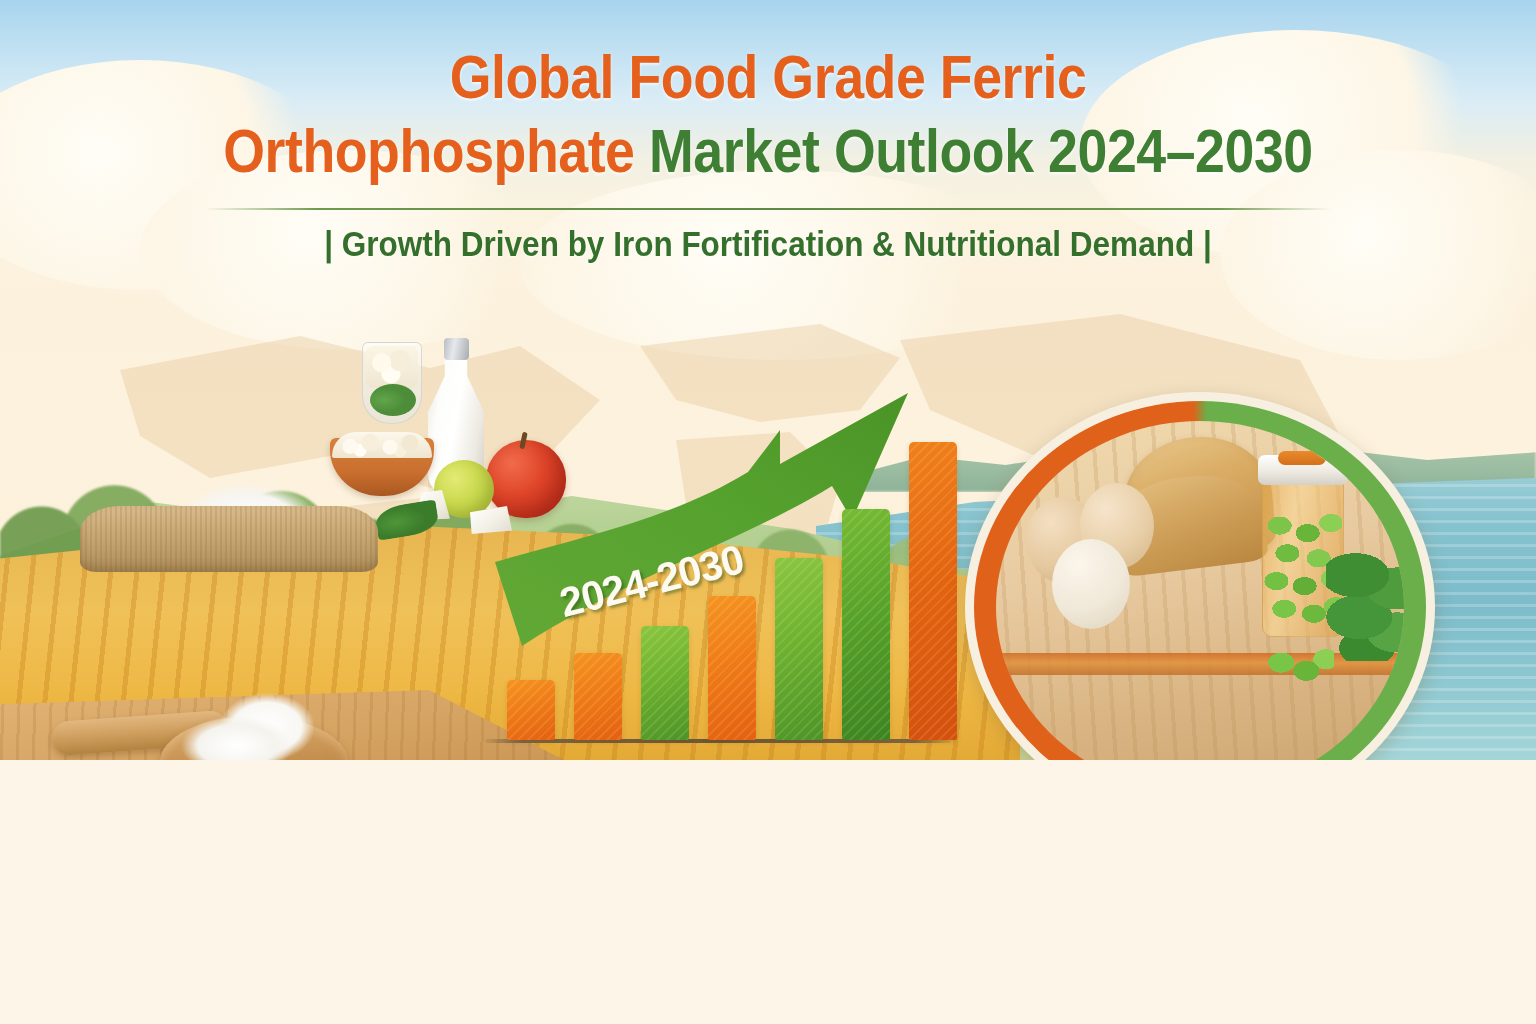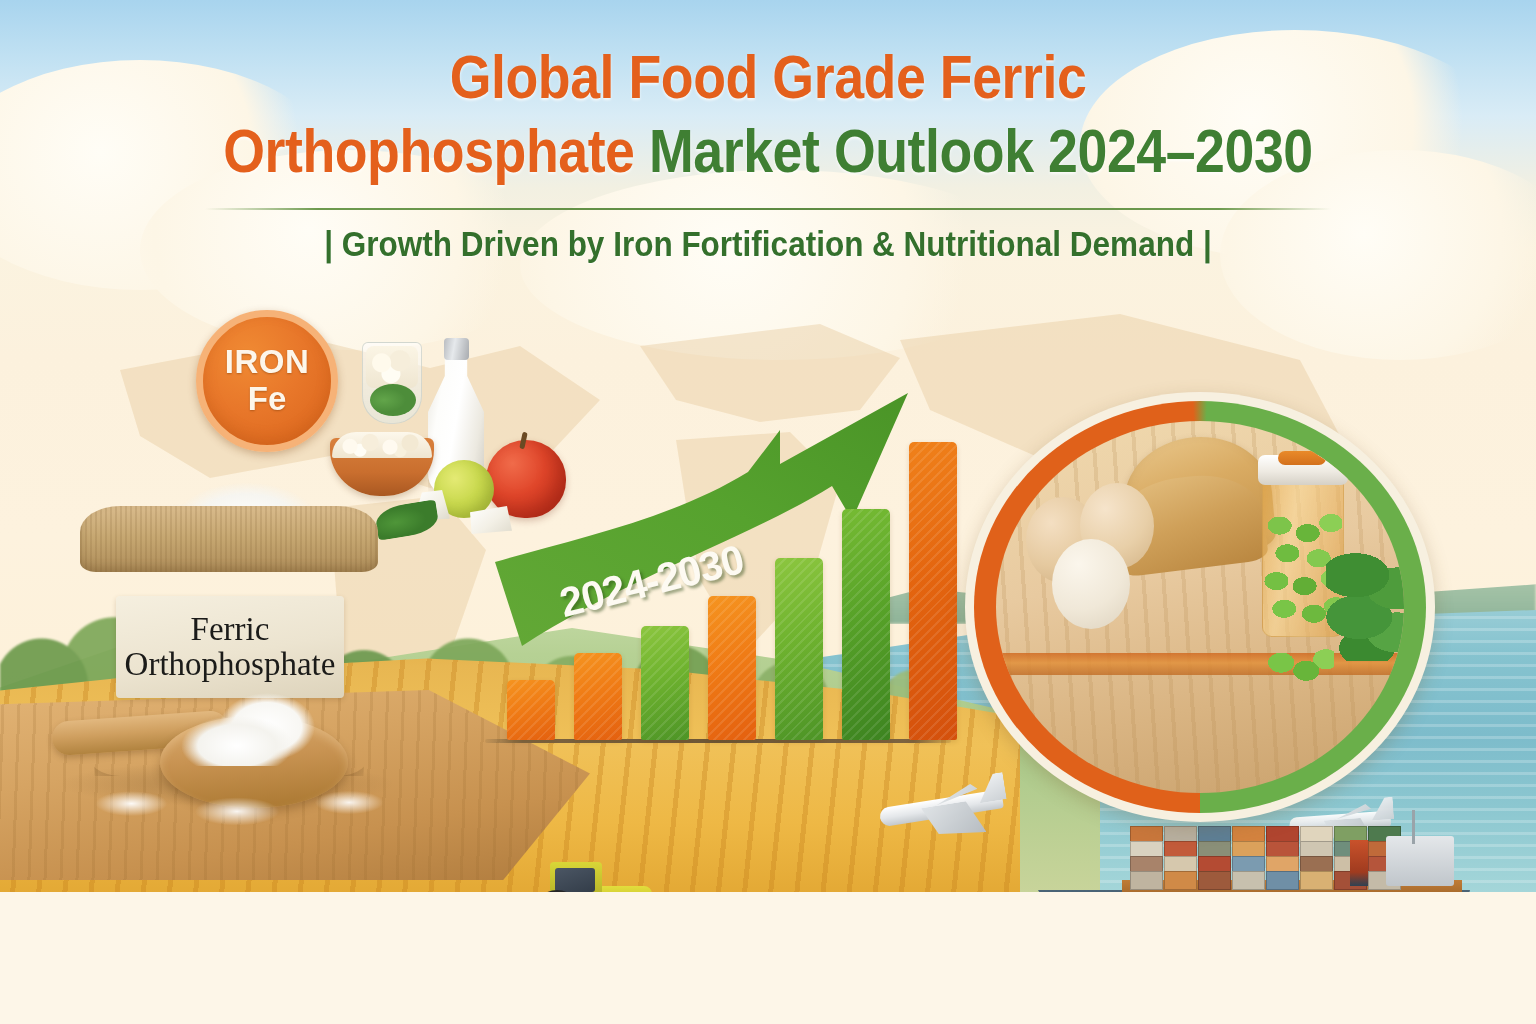--- a/index.html
+++ b/index.html
@@ -4,21 +4,21 @@
 <style>
   * { box-sizing: border-box; margin: 0; padding: 0; }
   html, body {
     width: 1536px; height: 1024px;
     overflow: hidden;
     font-family: "Liberation Sans", sans-serif;
     background: #fdf6e8;
   }
   #poster {
     position: relative;
-    width: 1536px; height: 892px;
+    width: 1536px; height: 760px;
     overflow: hidden;
     background: linear-gradient(180deg,
         #a8d4ee 0%, #bfe0f2 6%, #d9ecf6 13%,
         #f2f0e2 21%, #fbf3e0 28%, #fcf1dd 40%,
         #fdf2de 60%, #fdf1da 75%, #fbeed6 100%);
   }
 
   
   .cloud {
     position: absolute;
@@ -631,24 +631,20 @@
   </div>
 
   <div class="title">
     <div><span class="o">Global Food Grade Ferric</span></div>
     <div><span class="o">Orthophosphate</span>
          <span class="g">Market Outlook 2024–2030</span></div>
   </div>
   <div class="rule"></div>
   <div class="subtitle">| Growth Driven by Iron Fortification &amp; Nutritional Demand |</div>
 
-  <div class="iron-badge">
-    <div class="l1">IRON</div>
-    <div class="l2">Fe</div>
-  </div>
 
   <div class="foodgroup">
     <div class="glassdish"></div>
     <div class="glassdish-fill"></div>
     <div class="leafy"></div>
     <div class="milk-bottle"></div>
     <div class="milk-cap"></div>
     <div class="bowl"></div>
     <div class="bowl-grain"></div>
     <div class="apple-red"></div>
@@ -657,24 +653,20 @@
     <div class="cheese-a"></div>
     <div class="cheese-b"></div>
     <div class="basil"></div>
   </div>
 
   <div class="board"></div>
   <div class="sack-shadow"></div>
   <div class="powder-heap"></div>
   <div class="sack"></div>
   <div class="sack-rim"></div>
-  <div class="sack-label">
-    <div class="sl1">Ferric</div>
-    <div class="sl2">Orthophosphate</div>
-  </div>
   <div class="spoon-handle"></div>
   <div class="spoon-bowl"></div>
   <div class="spoon-powder"></div>
   <div class="spill"></div>
 
   <div class="chart">
     <svg class="arrow" viewBox="0 0 480 380">
       <defs>
         <linearGradient id="agr" x1="0" y1="1" x2="1" y2="0">
           <stop offset="0%" stop-color="#63a836"></stop>

